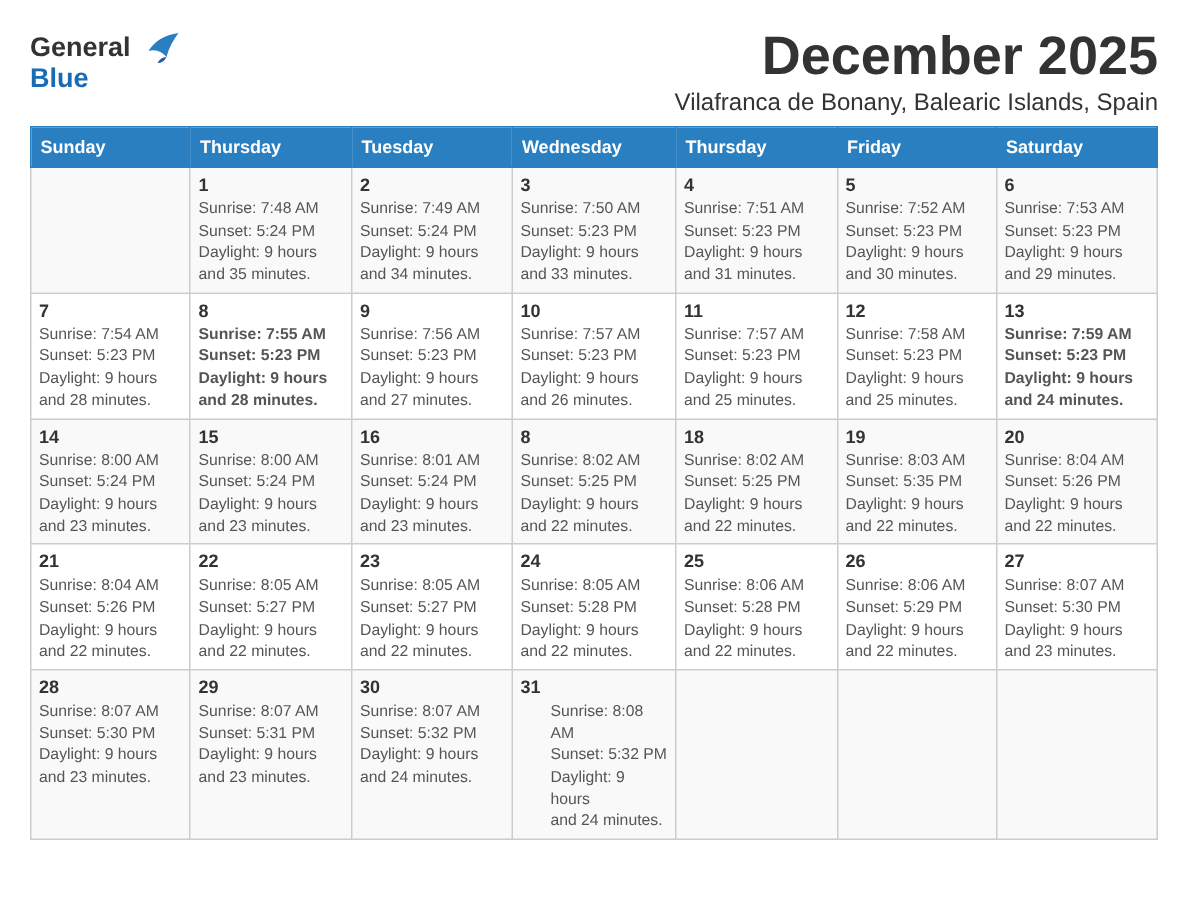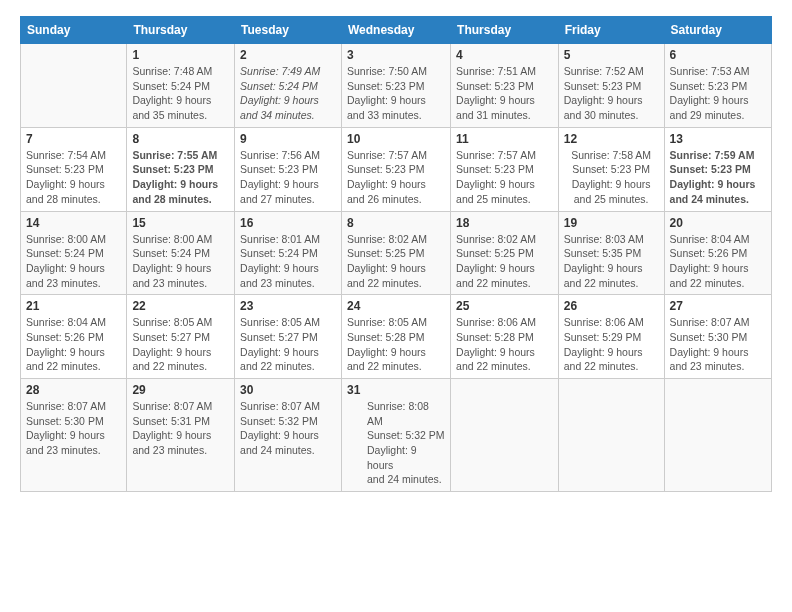--- a/index.html
+++ b/index.html
@@ -99,20 +99,36 @@
       line-height: 1.4;
     }
     .empty-cell {
       background: #f9f9f9;
     }
   </style>
 </head>
 <body>
 
 <div class="container">
+  <div class="header-section">
+    <div class="logo">
+      <div class="logo-row">
+        <span class="logo-general">General</span>
+        <svg class="logo-bird" viewBox="0 0 30 22" xmlns="http://www.w3.org/2000/svg">
+          <path d="M8,14 Q14,4 28,2 Q22,10 20,18 Q15,12 8,14Z" fill="#2a7fc1"></path>
+          <path d="M20,18 Q18,22 14,22 Q16,18 20,18Z" fill="#1a5fa0"></path>
+        </svg>
+      </div>
+      <span class="logo-blue">Blue</span>
+    </div>
+    <div class="title-section">
+      <div class="month-title">December 2025</div>
+      <div class="subtitle">Vilafranca de Bonany, Balearic Islands, Spain</div>
+    </div>
+  </div>
 
   <table>
     <thead>
       <tr>
       <th>Sunday</th>
           <th>Thursday</th>
           <th>Tuesday</th>
           <th>Wednesday</th>
           <th>Thursday</th>
           <th>Friday</th>
@@ -124,21 +140,21 @@
           <td class="empty-cell"></td>
           <td>
             <span class="day-num">1</span>
             <div class="cell-text" style="white-space: pre-line;">Sunrise: 7:48 AM
 Sunset: 5:24 PM
 Daylight: 9 hours
 and 35 minutes.</div>
           </td>
           <td>
             <span class="day-num">2</span>
-            <div class="cell-text" style="white-space: pre-line; font-style: italic;">Sunrise: 7:49 AM
+            <div class="cell-text" style="white-space: pre-line;">Sunrise: 7:49 AM
 Sunset: 5:24 PM
 Daylight: 9 hours
 and 34 minutes.</div>
           </td>
           <td>
             <span class="day-num">3</span>
             <div class="cell-text" style="white-space: pre-line;">Sunrise: 7:50 AM
 Sunset: 5:23 PM
 Daylight: 9 hours
 and 33 minutes.</div>
@@ -196,21 +212,21 @@
           </td>
           <td>
             <span class="day-num">11</span>
             <div class="cell-text" style="white-space: pre-line;">Sunrise: 7:57 AM
 Sunset: 5:23 PM
 Daylight: 9 hours
 and 25 minutes.</div>
           </td>
           <td>
             <span class="day-num">12</span>
-            <div class="cell-text" style="white-space: pre-line; text-align: center;">Sunrise: 7:58 AM
+            <div class="cell-text" style="white-space: pre-line;">Sunrise: 7:58 AM
 Sunset: 5:23 PM
 Daylight: 9 hours
 and 25 minutes.</div>
           </td>
           <td>
             <span class="day-num">13</span>
             <div class="cell-text" style="white-space: pre-line; font-weight: bold;">Sunrise: 7:59 AM
 Sunset: 5:23 PM
 Daylight: 9 hours
 and 24 minutes.</div>

